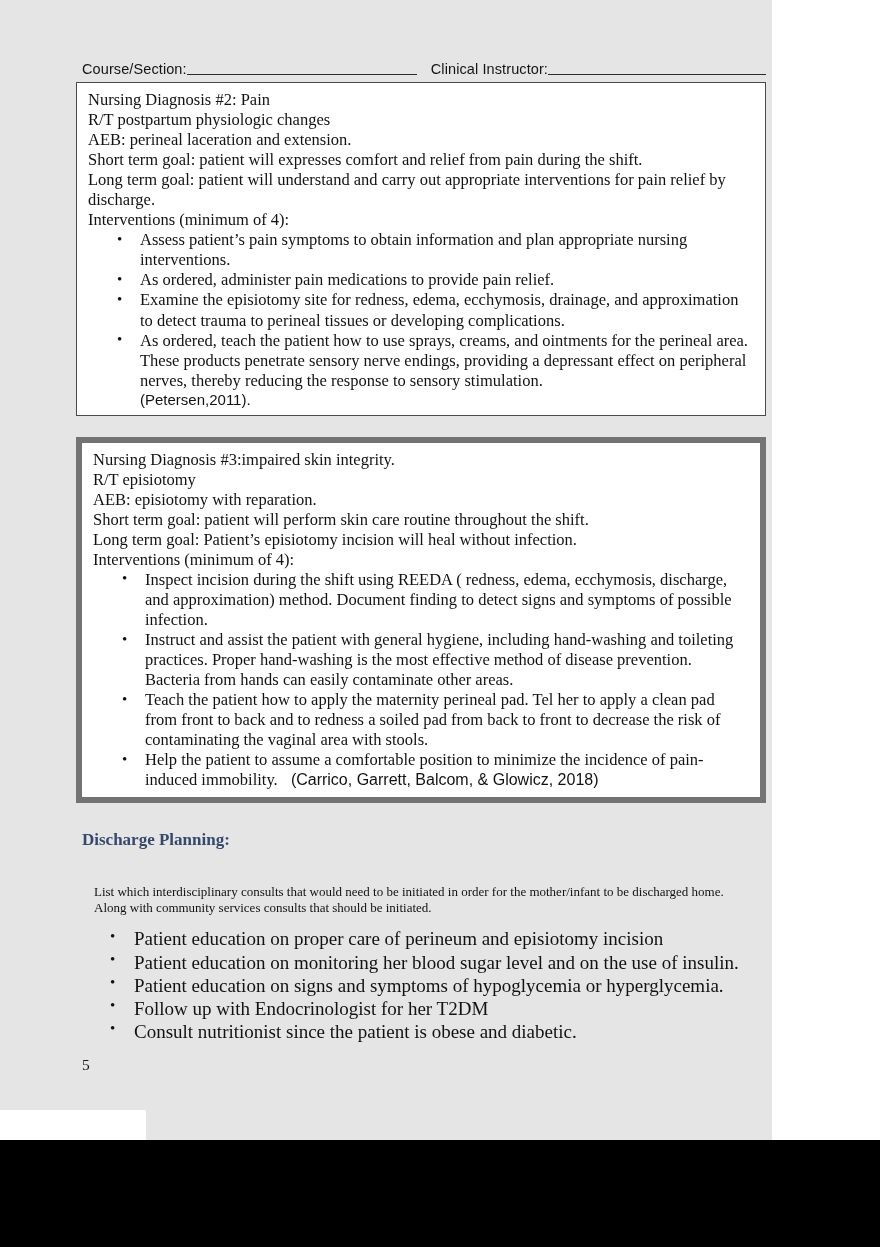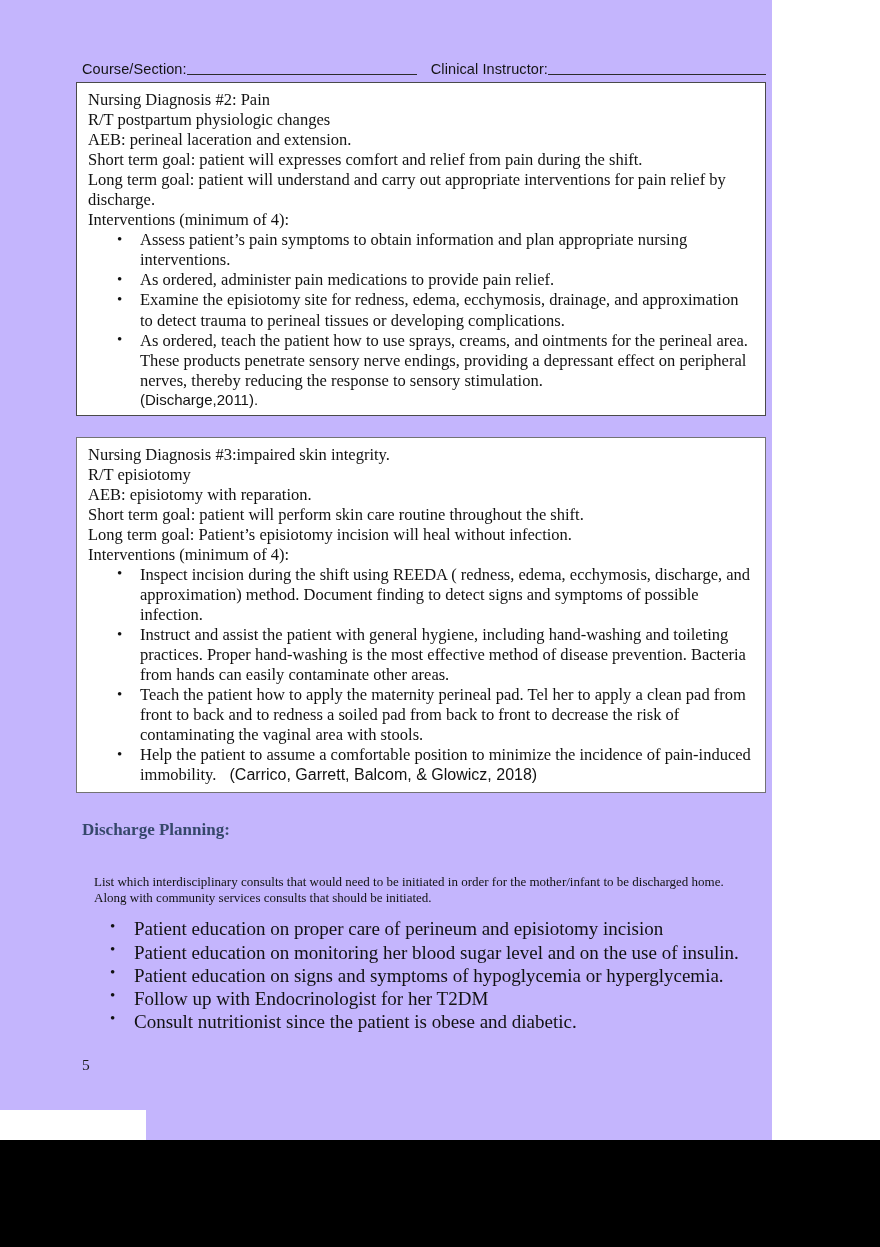--- a/index.html
+++ b/index.html
@@ -16,21 +16,21 @@
     position: relative;
     overflow: hidden;
   }
 
   .page {
     position: absolute;
     left: 0;
     top: 0;
     width: 772px;
     height: 1140px;
-    background: #c4b5fd;
+    background: #e5e5e5;
     box-sizing: border-box;
   }
 
   .content {
     position: absolute;
     left: 76px;
     top: 56px;
     width: 690px;
   }
 
@@ -58,21 +58,21 @@
   }
   .doc-header .rule.short {
     flex: 0 0 218px;
   }
   .doc-header .gap {
     flex: 0 0 14px;
   }
 
   
   .dx-box {
-    border: 1px solid #737373;
+    border: 6px solid #737373;
     box-sizing: border-box;
     padding: 7px 10px 6px 11px;
     background: #ffffff;
   }
   .dx-box.thick {
     border-width: 1.6px;
     border-color: #4a4a4a;
   }
   .dx-box + .dx-box-spacer {
     height: 21px;
@@ -207,21 +207,21 @@
       <p class="dx-line">AEB: perineal laceration and extension.</p>
       <p class="dx-line">Short term goal: patient will expresses comfort and relief from pain during the shift.</p>
       <p class="dx-line">Long term goal: patient will understand and carry out appropriate interventions for pain relief by discharge.</p>
       <p class="dx-line">Interventions (minimum of 4):</p>
       <ul class="dx-bullets">
         <li>Assess patient’s pain symptoms to obtain information and plan appropriate nursing interventions.</li>
         <li>As ordered, administer pain medications to provide pain relief.</li>
         <li>Examine the episiotomy site for redness, edema, ecchymosis, drainage, and approximation to detect trauma to perineal tissues or developing complications.</li>
         <li>
           <span>As ordered, teach the patient how to use sprays, creams, and ointments for the perineal area. These products penetrate sensory nerve endings, providing a depressant effect on peripheral nerves, thereby reducing the response to sensory stimulation.</span>
-          <span class="cite-block" style="display:block">(Discharge,2011).</span>
+          <span class="cite-block" style="display:block">(Petersen,2011).</span>
         </li>
       </ul>
     </div>
 
     <div class="dx-box-spacer"></div>
 
     <div class="dx-box">
       <p class="dx-line">Nursing Diagnosis #3:impaired skin integrity.</p>
       <p class="dx-line">R/T episiotomy</p>
       <p class="dx-line">AEB: episiotomy with reparation.</p>

